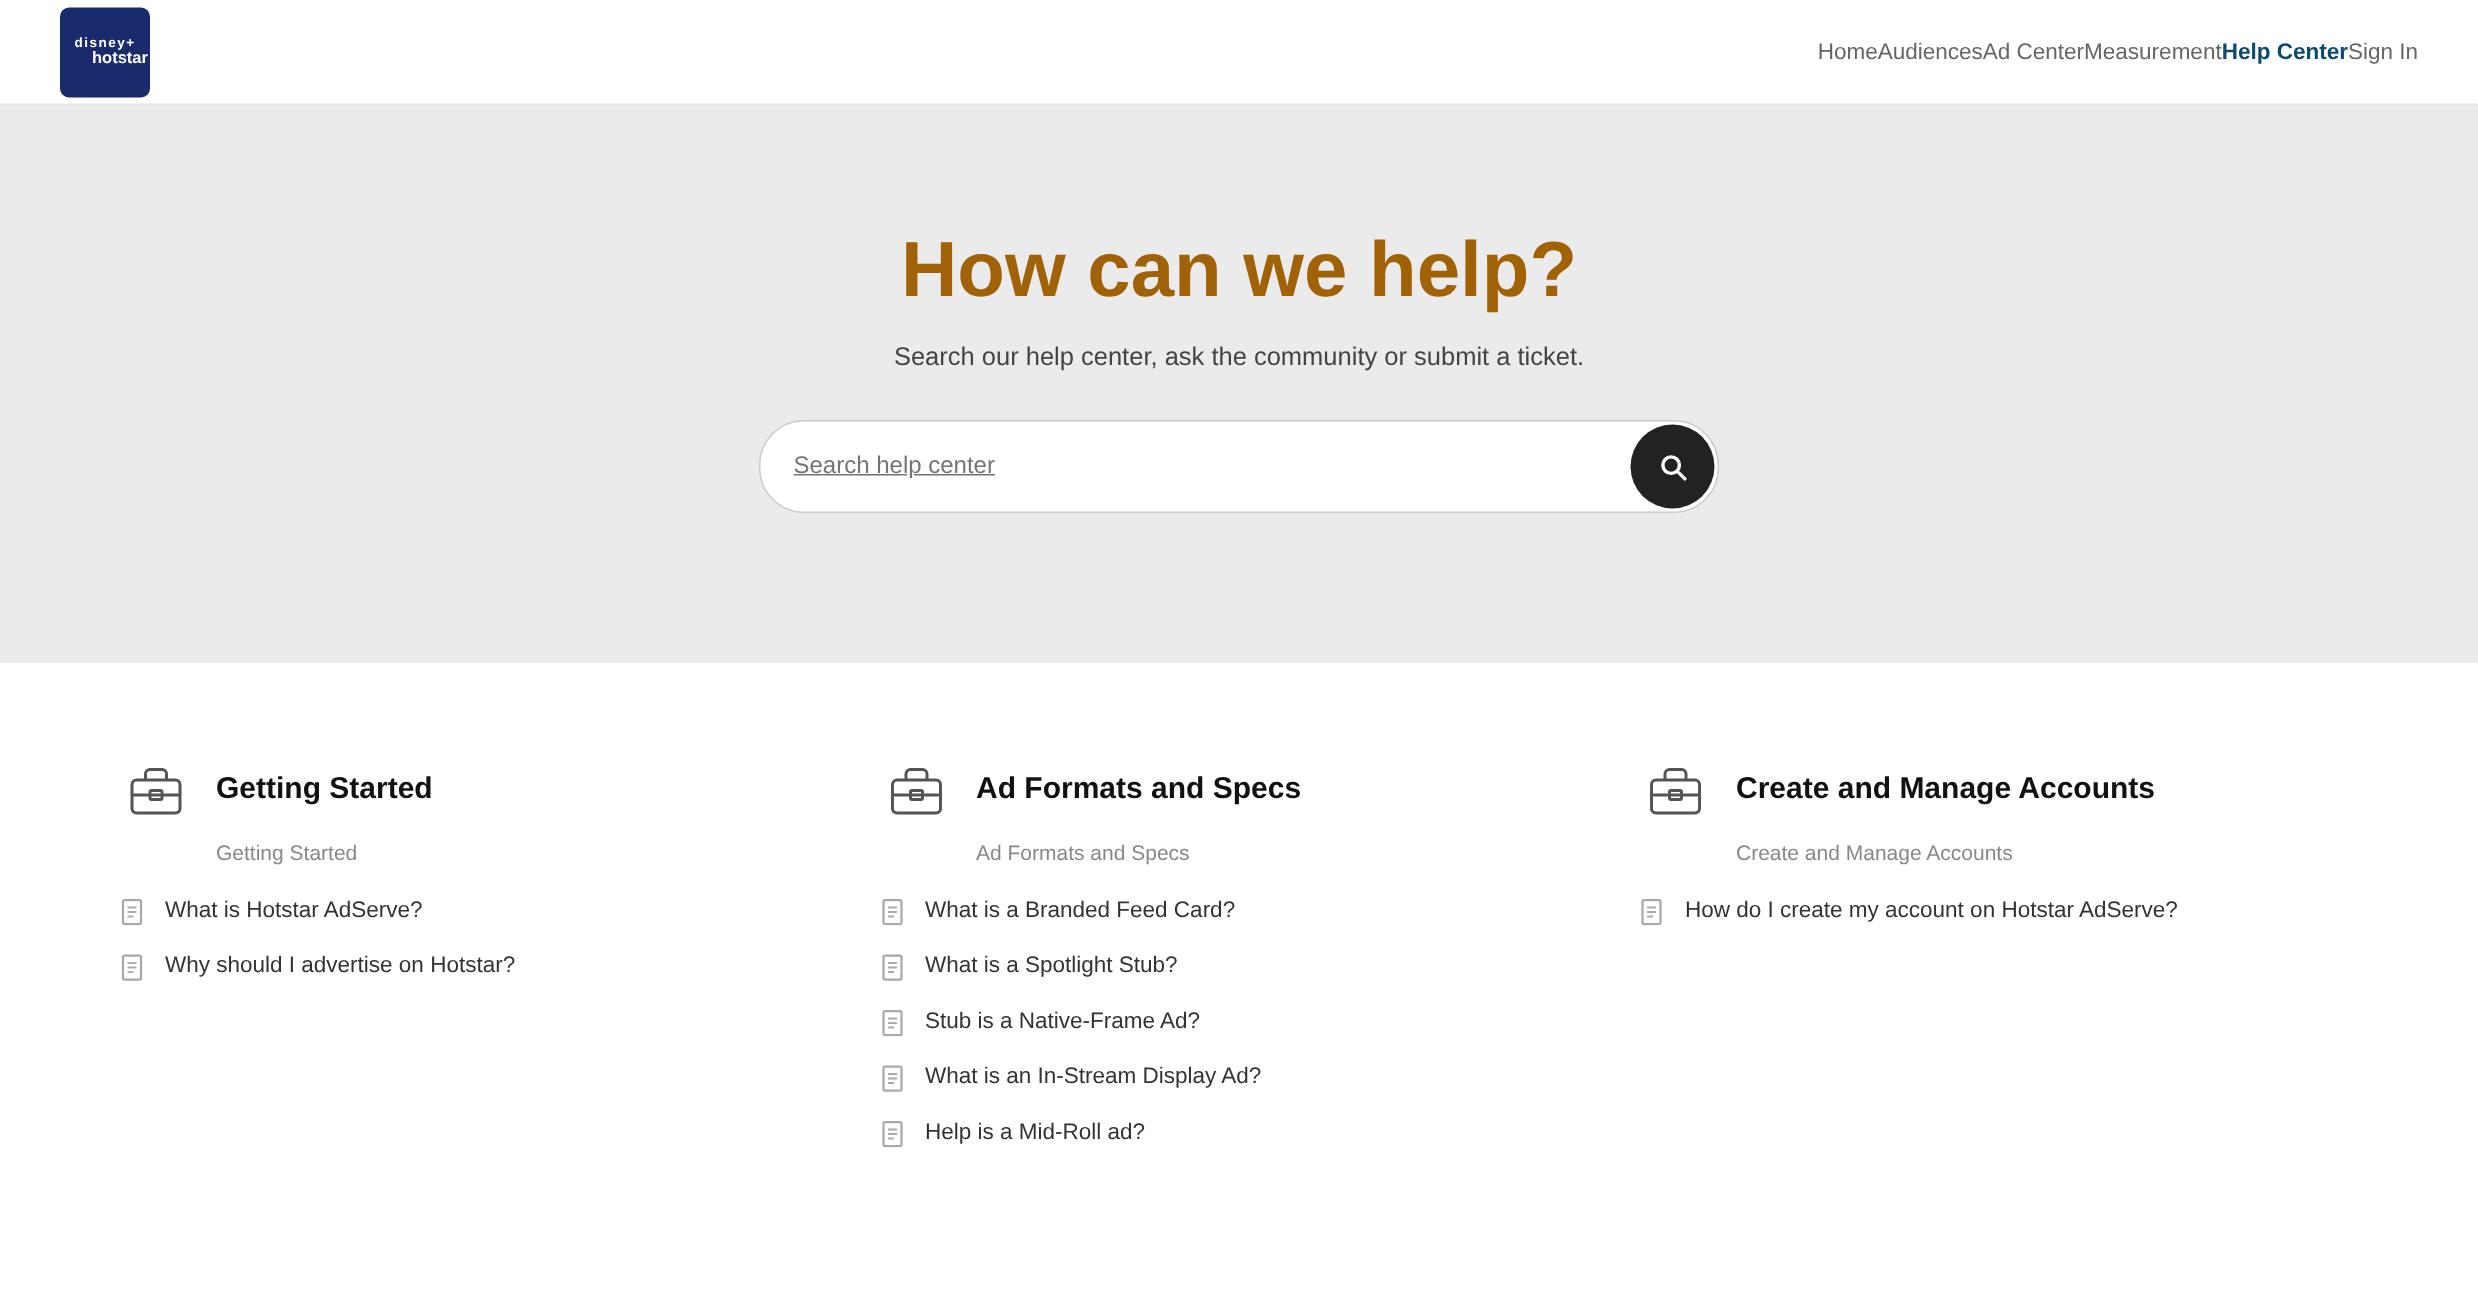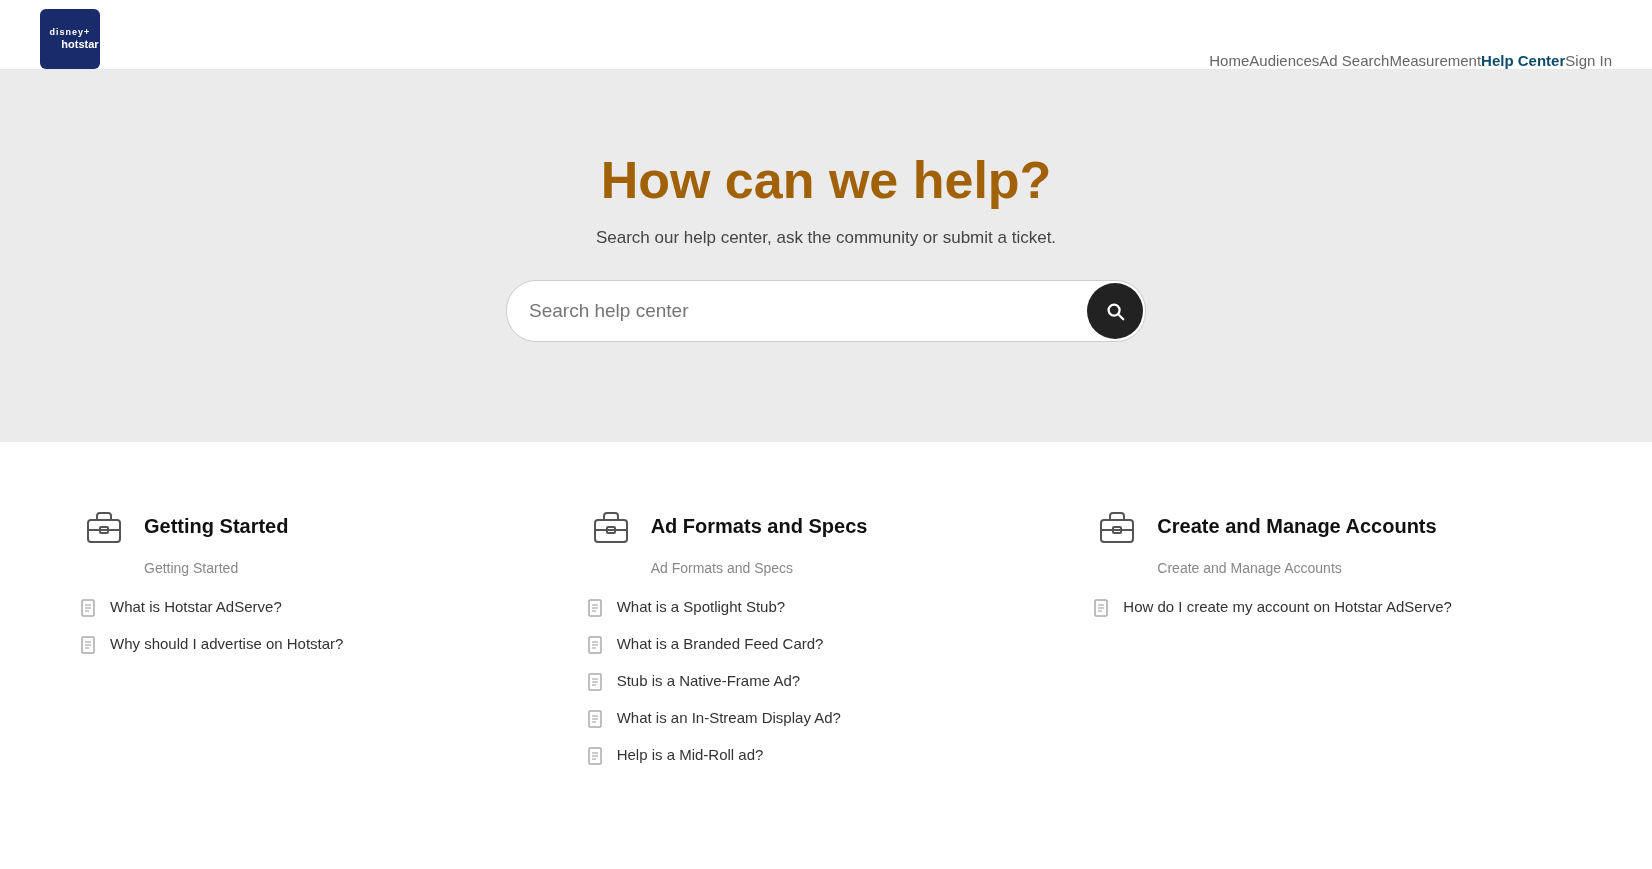--- a/index.html
+++ b/index.html
@@ -1,21 +1,21 @@
 <!DOCTYPE html>
 <html><head>
   <meta charset="utf-8">
   <style>
     * { margin: 0; padding: 0; box-sizing: border-box; }
     body { font-family: -apple-system, BlinkMacSystemFont, 'Segoe UI', Arial, sans-serif; background: #fff; }
 
     
     .header {
       display: flex;
-      align-items: flex-end;
+      align-items: center;
       justify-content: space-between;
       padding: 0 40px;
       height: 70px;
       background: #fff;
       border-bottom: 1px solid #e8e8e8;
     }
     .logo-container {
       width: 60px;
       height: 60px;
       background: #1a2b6b;
@@ -81,23 +81,24 @@
       background: #fff;
       border-radius: 30px;
       border: 1px solid #ccc;
       overflow: hidden;
     }
     .search-input {
       flex: 1;
       border: none;
       outline: none;
       padding: 16px 22px;
-      font-size: 19px;
-      color: #1d4ed8;
+      font-size: 16px;
+      color: #737373;
       background: transparent;
+      text-decoration: underline;
     }
     .search-button {
       background: #222;
       border: none;
       width: 56px;
       height: 56px;
       display: flex;
       align-items: center;
       justify-content: center;
       cursor: pointer;
@@ -176,21 +177,21 @@
 <header class="header">
   <div class="logo-container">
     <div class="logo-inner">
       <div class="logo-disney">disney+</div>
       <div class="logo-hotstar">hotstar</div>
     </div>
   </div>
   <nav class="nav">
     <a class="nav-item">Home</a>
     <a class="nav-item">Audiences</a>
-    <a class="nav-item">Ad Search</a>
+    <a class="nav-item">Ad Center</a>
     <a class="nav-item">Measurement</a>
     <a class="nav-item active">Help Center</a>
     <a class="nav-item">Sign In</a>
   </nav>
 </header>
 
 <section class="hero">
   <h1 class="hero-title">How can we help?</h1>
   <p class="hero-subtitle">Search our help center, ask the community or submit a ticket.</p>
   <div class="search-bar">
@@ -251,30 +252,30 @@
       </div>
       <div class="category-subtitle">Ad Formats and Specs</div>
       <ul class="article-list">
         <li class="article-item">
           <svg class="doc-icon" viewBox="0 0 18 18" fill="none" xmlns="http://www.w3.org/2000/svg">
             <rect x="2" y="1" width="12" height="16" rx="1" stroke="#aaa" stroke-width="1.5" fill="none"></rect>
             <line x1="5" y1="6" x2="11" y2="6" stroke="#aaa" stroke-width="1.2"></line>
             <line x1="5" y1="9" x2="11" y2="9" stroke="#aaa" stroke-width="1.2"></line>
             <line x1="5" y1="12" x2="9" y2="12" stroke="#aaa" stroke-width="1.2"></line>
           </svg>
+          <a class="article-link">What is a Branded Feed Card?</a>
+        </li>
+        <li class="article-item">
+          <svg class="doc-icon" viewBox="0 0 18 18" fill="none" xmlns="http://www.w3.org/2000/svg">
+            <rect x="2" y="1" width="12" height="16" rx="1" stroke="#aaa" stroke-width="1.5" fill="none"></rect>
+            <line x1="5" y1="6" x2="11" y2="6" stroke="#aaa" stroke-width="1.2"></line>
+            <line x1="5" y1="9" x2="11" y2="9" stroke="#aaa" stroke-width="1.2"></line>
+            <line x1="5" y1="12" x2="9" y2="12" stroke="#aaa" stroke-width="1.2"></line>
+          </svg>
           <a class="article-link">What is a Spotlight Stub?</a>
-        </li>
-        <li class="article-item">
-          <svg class="doc-icon" viewBox="0 0 18 18" fill="none" xmlns="http://www.w3.org/2000/svg">
-            <rect x="2" y="1" width="12" height="16" rx="1" stroke="#aaa" stroke-width="1.5" fill="none"></rect>
-            <line x1="5" y1="6" x2="11" y2="6" stroke="#aaa" stroke-width="1.2"></line>
-            <line x1="5" y1="9" x2="11" y2="9" stroke="#aaa" stroke-width="1.2"></line>
-            <line x1="5" y1="12" x2="9" y2="12" stroke="#aaa" stroke-width="1.2"></line>
-          </svg>
-          <a class="article-link">What is a Branded Feed Card?</a>
         </li>
         <li class="article-item">
           <svg class="doc-icon" viewBox="0 0 18 18" fill="none" xmlns="http://www.w3.org/2000/svg">
             <rect x="2" y="1" width="12" height="16" rx="1" stroke="#aaa" stroke-width="1.5" fill="none"></rect>
             <line x1="5" y1="6" x2="11" y2="6" stroke="#aaa" stroke-width="1.2"></line>
             <line x1="5" y1="9" x2="11" y2="9" stroke="#aaa" stroke-width="1.2"></line>
             <line x1="5" y1="12" x2="9" y2="12" stroke="#aaa" stroke-width="1.2"></line>
           </svg>
           <a class="article-link">Stub is a Native-Frame Ad?</a>
         </li>

